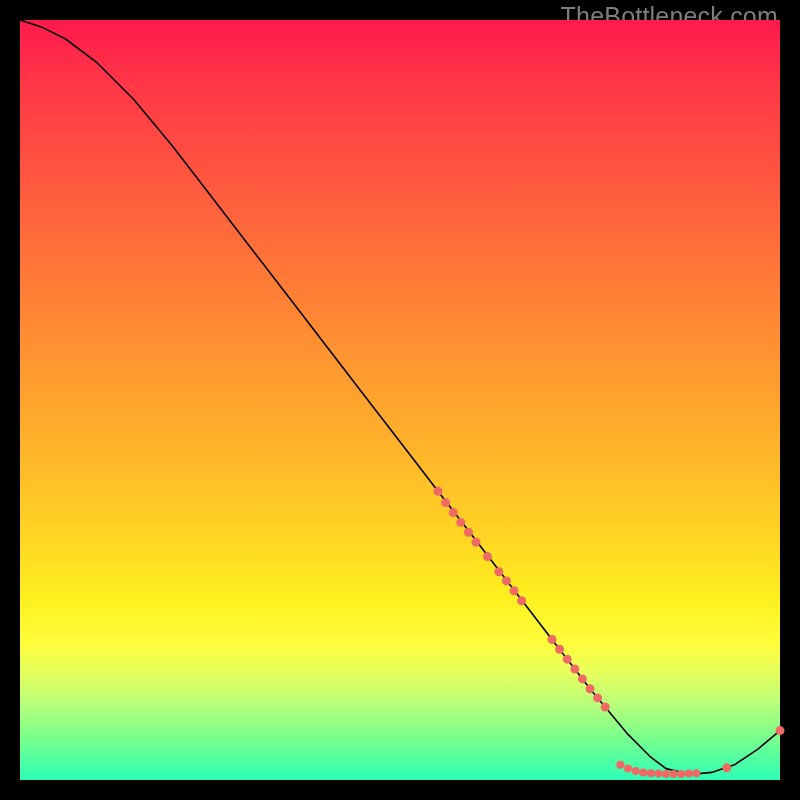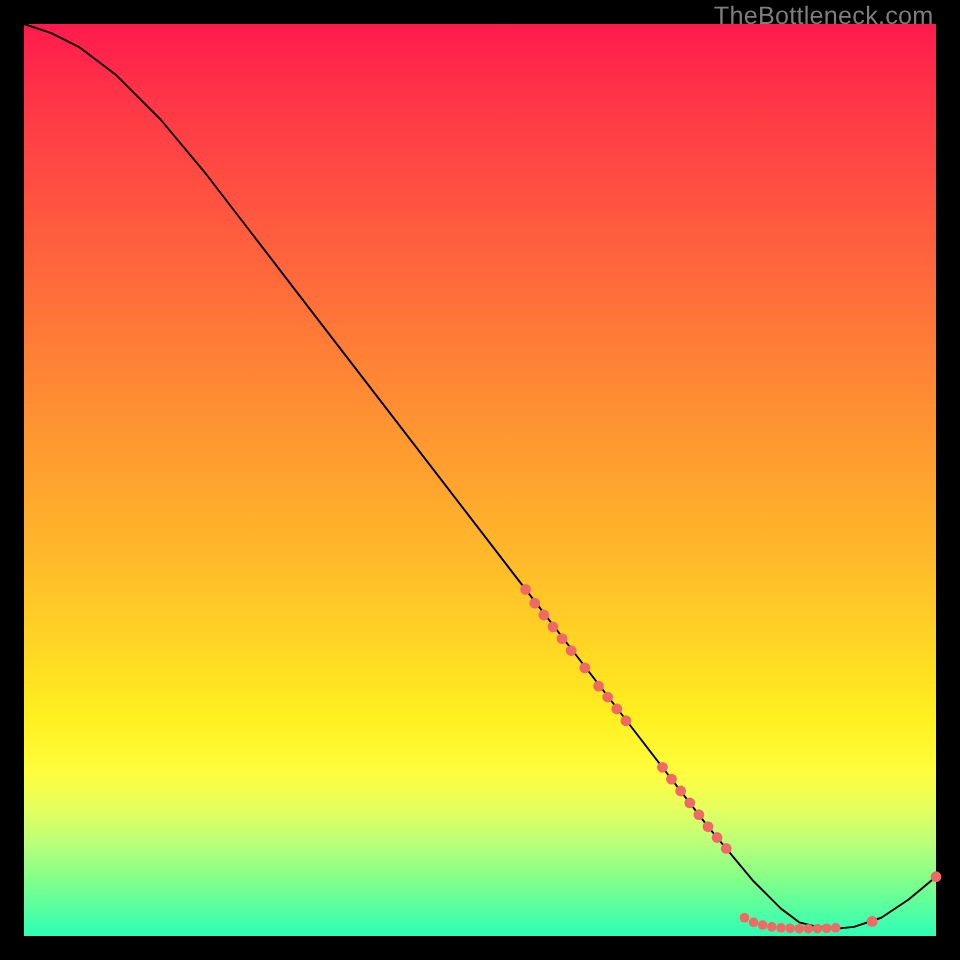--- a/index.html
+++ b/index.html
@@ -36,21 +36,21 @@
       #e5ff5e 86%,
       #b8ff7a 90%,
       #7fff8a 94%,
       #2dffb6 100%);
   }
   .watermark {
     position: absolute;
     top: 2px;
     right: 22px;
     color: #7e7e7e;
-    font-size: 21px;
+    font-size: 25px;
     letter-spacing: 0.2px;
     font-weight: 400;
     user-select: none;
   }
   svg.curve {
     position: absolute;
     left: 0;
     top: 0;
     width: 760px;
     height: 760px;

